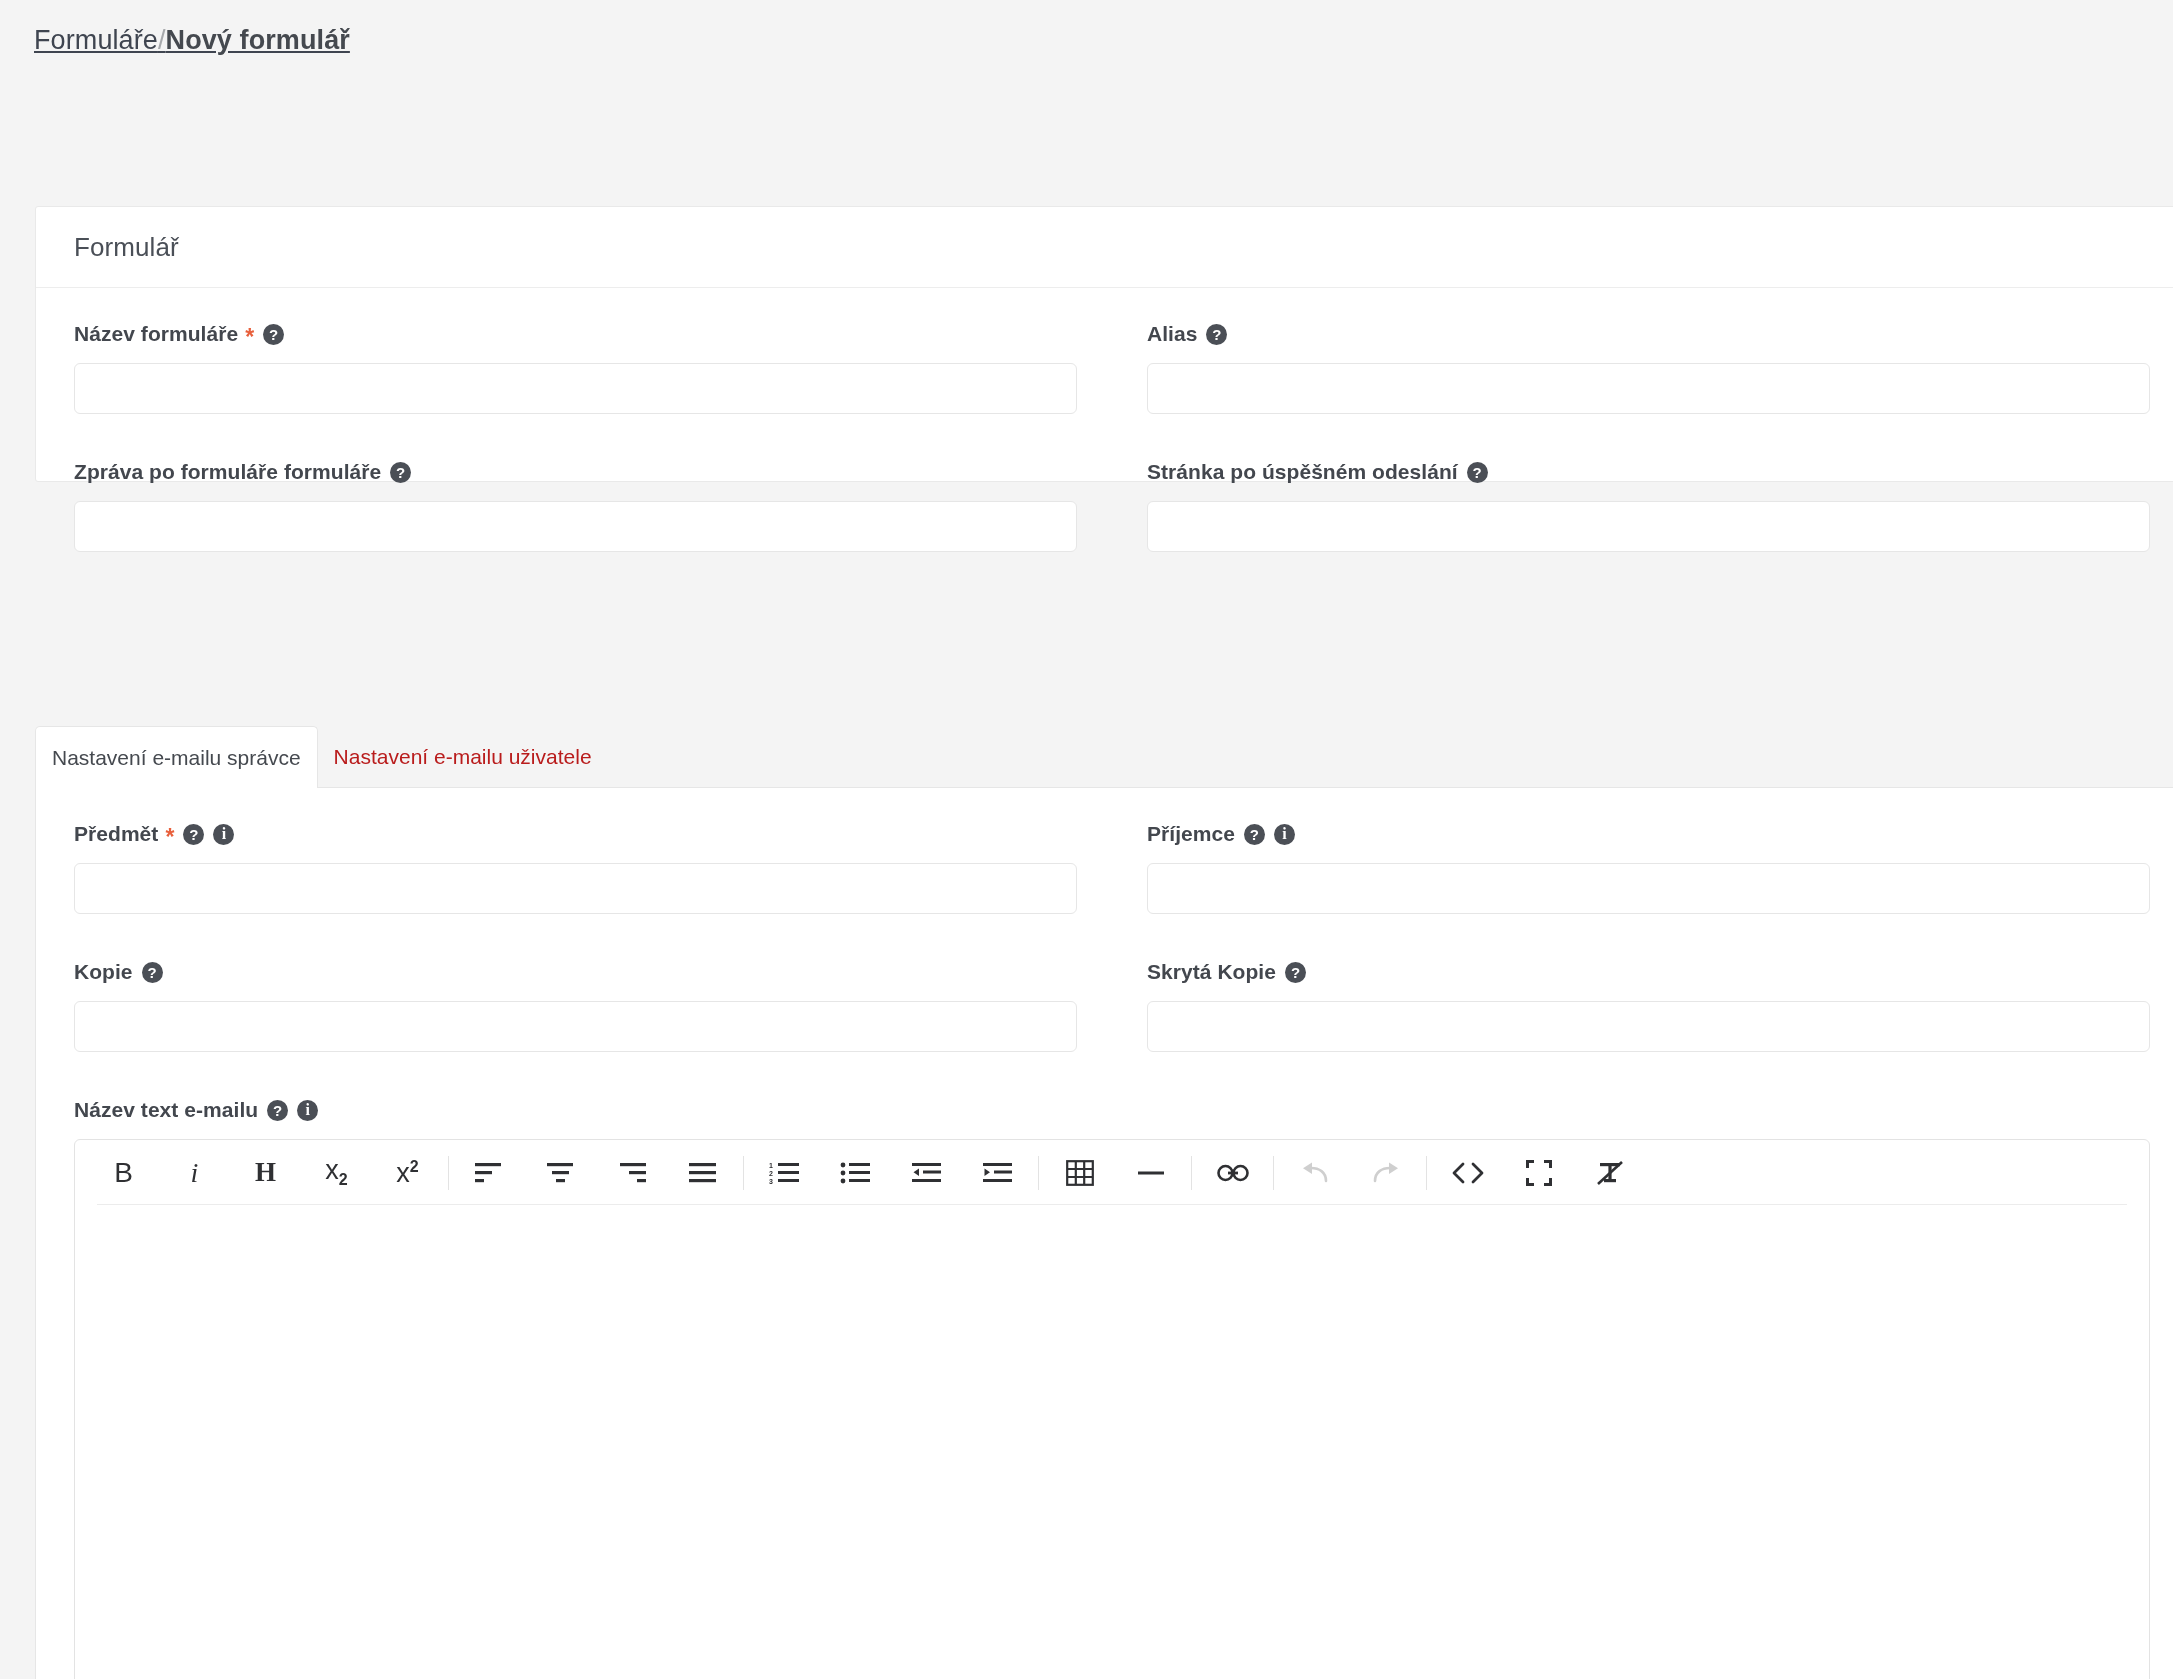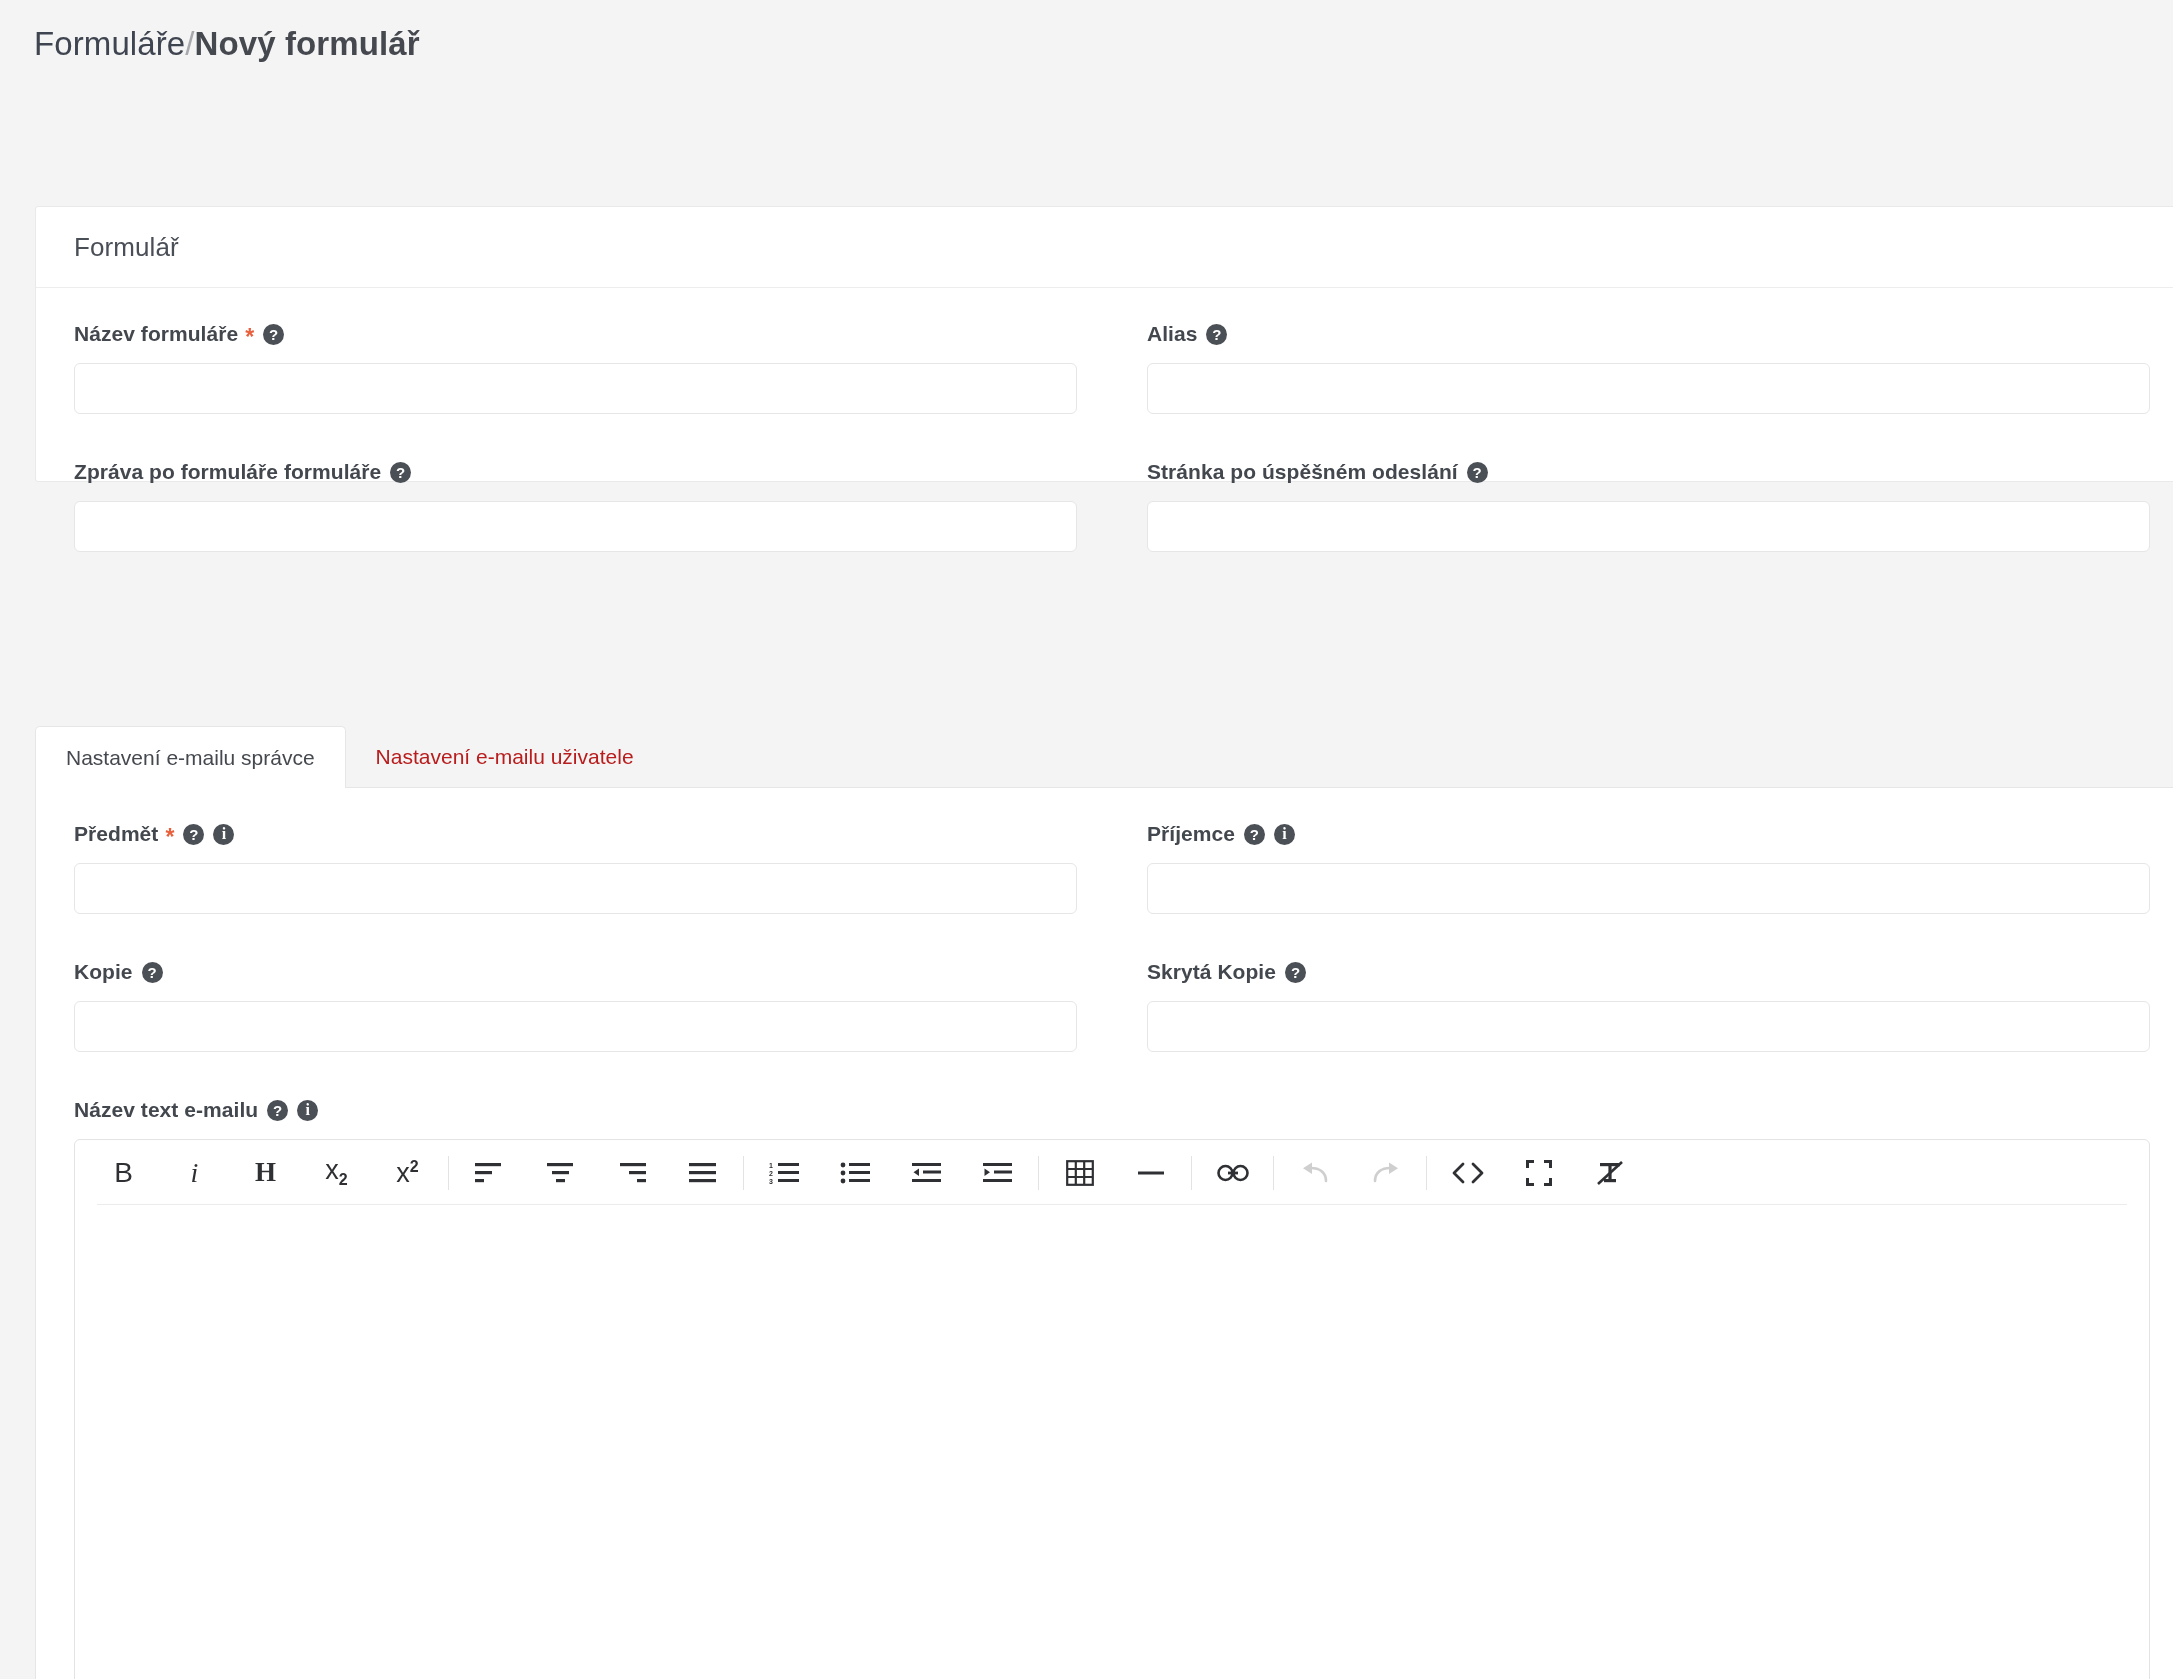--- a/index.html
+++ b/index.html
@@ -12,24 +12,25 @@
     height: 1679px;
     overflow: hidden;
     font-family: "Liberation Sans", sans-serif;
     color: #3f4550;
     -webkit-font-smoothing: antialiased;
   }
 
   
   .breadcrumb {
     padding: 24px 0 0 34px;
-    font-size: 33px;
+    font-size: 27px;
     line-height: 1.2;
     letter-spacing: 0.1px;
     white-space: nowrap;
+    text-decoration: underline;
   }
   .breadcrumb .crumb-sep    { color: #a7a9ac; font-weight: 400; }
   .breadcrumb .crumb-current{ color: #45494f; font-weight: 700; }
 
   
   .card {
     position: absolute;
     left: 35px;
     right: -18px;
     background: #ffffff;
@@ -130,21 +131,21 @@
     display: flex;
     align-items: flex-end;
     height: 61px;
     position: relative;
     z-index: 2;
   }
   .tab {
     height: 61px;
     display: flex;
     align-items: center;
-    padding: 0 30px;
+    padding: 0 16px;
     font-size: 21px;
     box-sizing: border-box;
     cursor: pointer;
     justify-content: flex-end;
   }
   .tab.active {
     background: #ffffff;
     border: 1px solid #e6e6e6;
     border-bottom: none;
     border-radius: 5px 5px 0 0;

